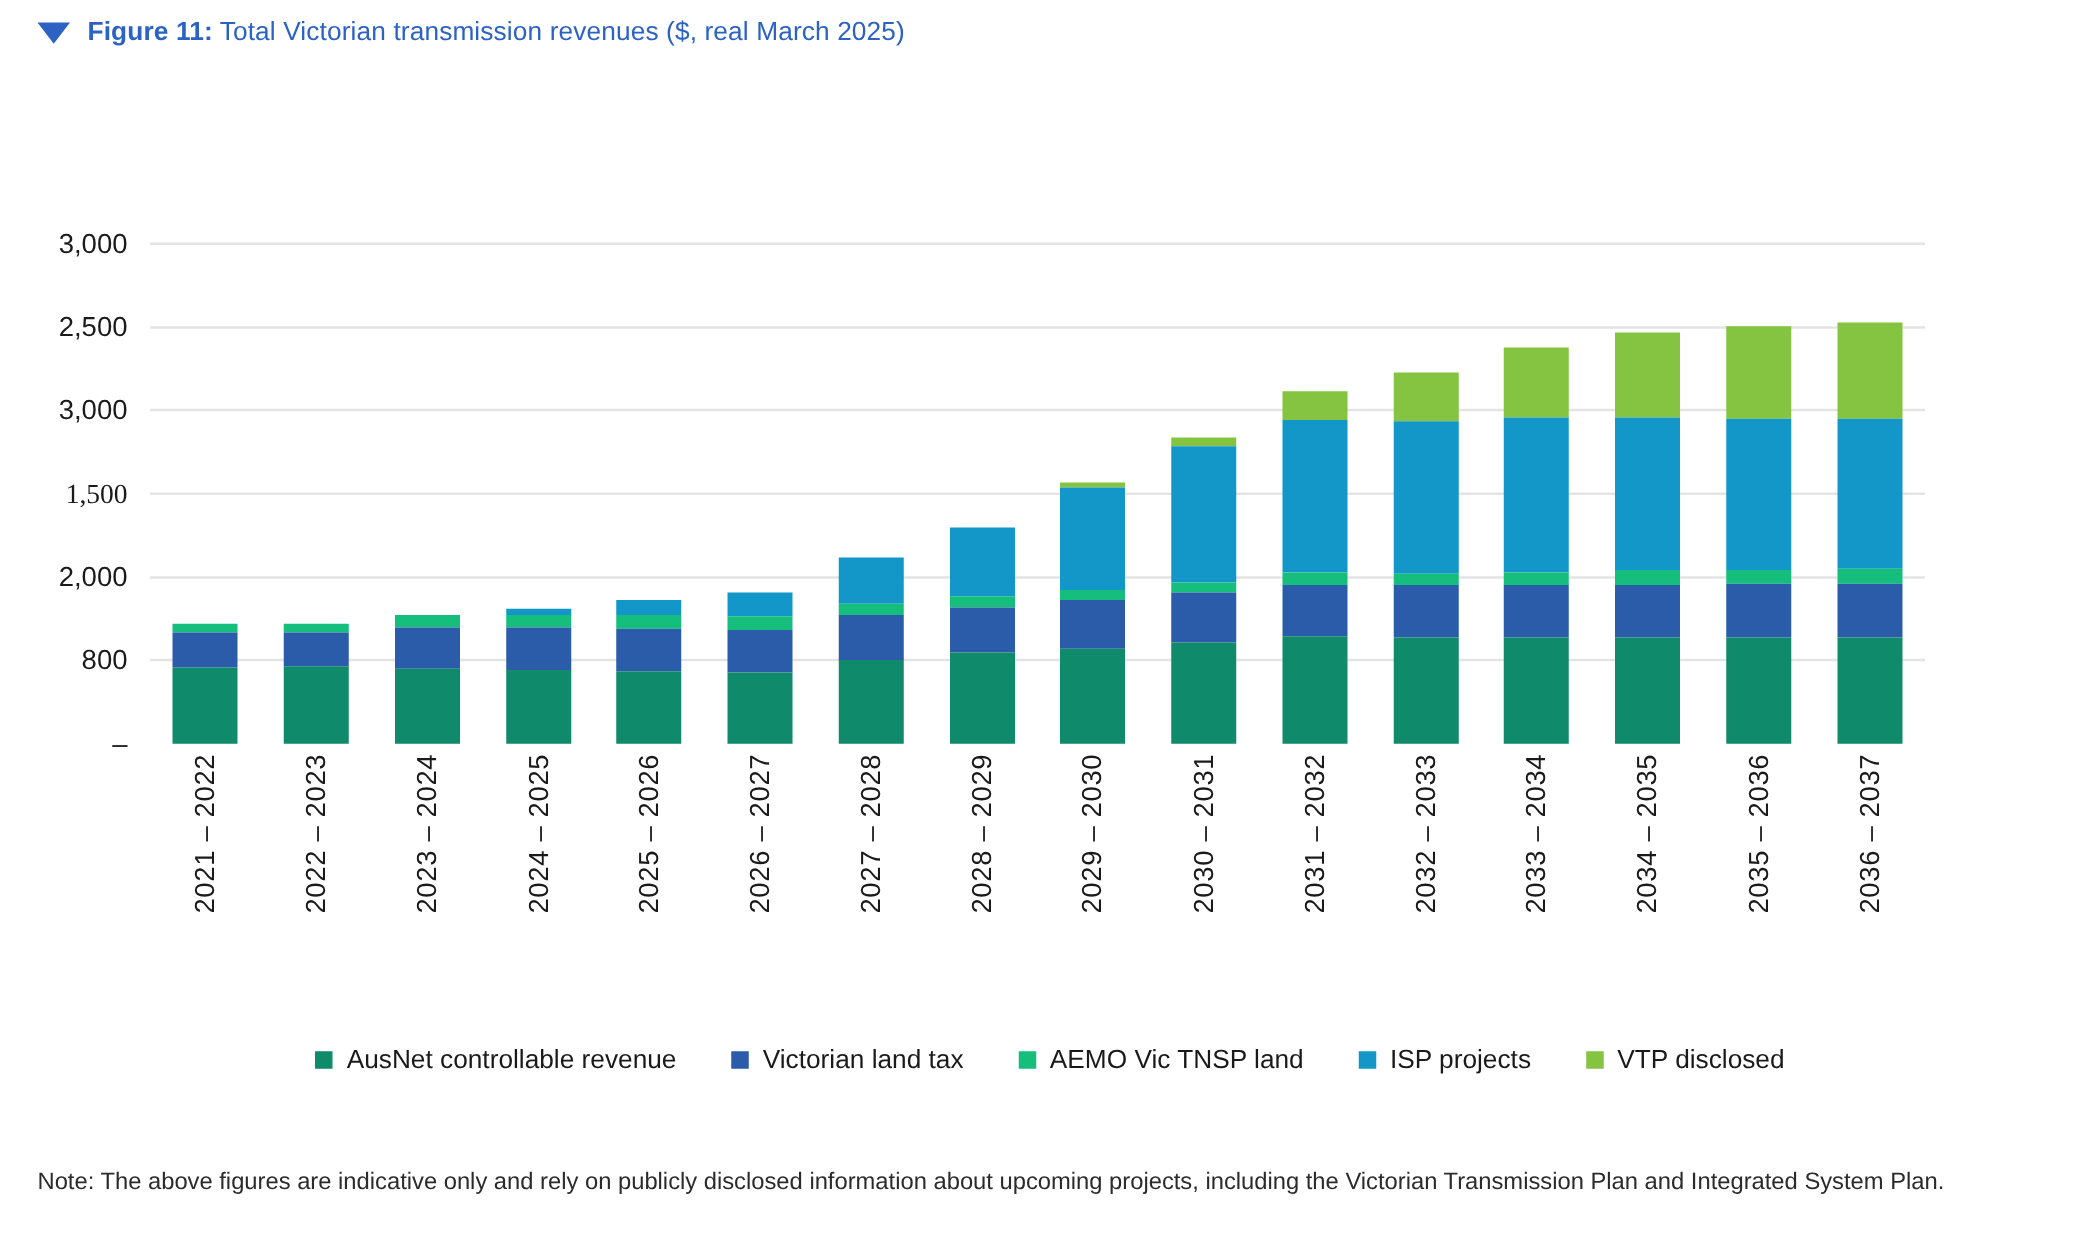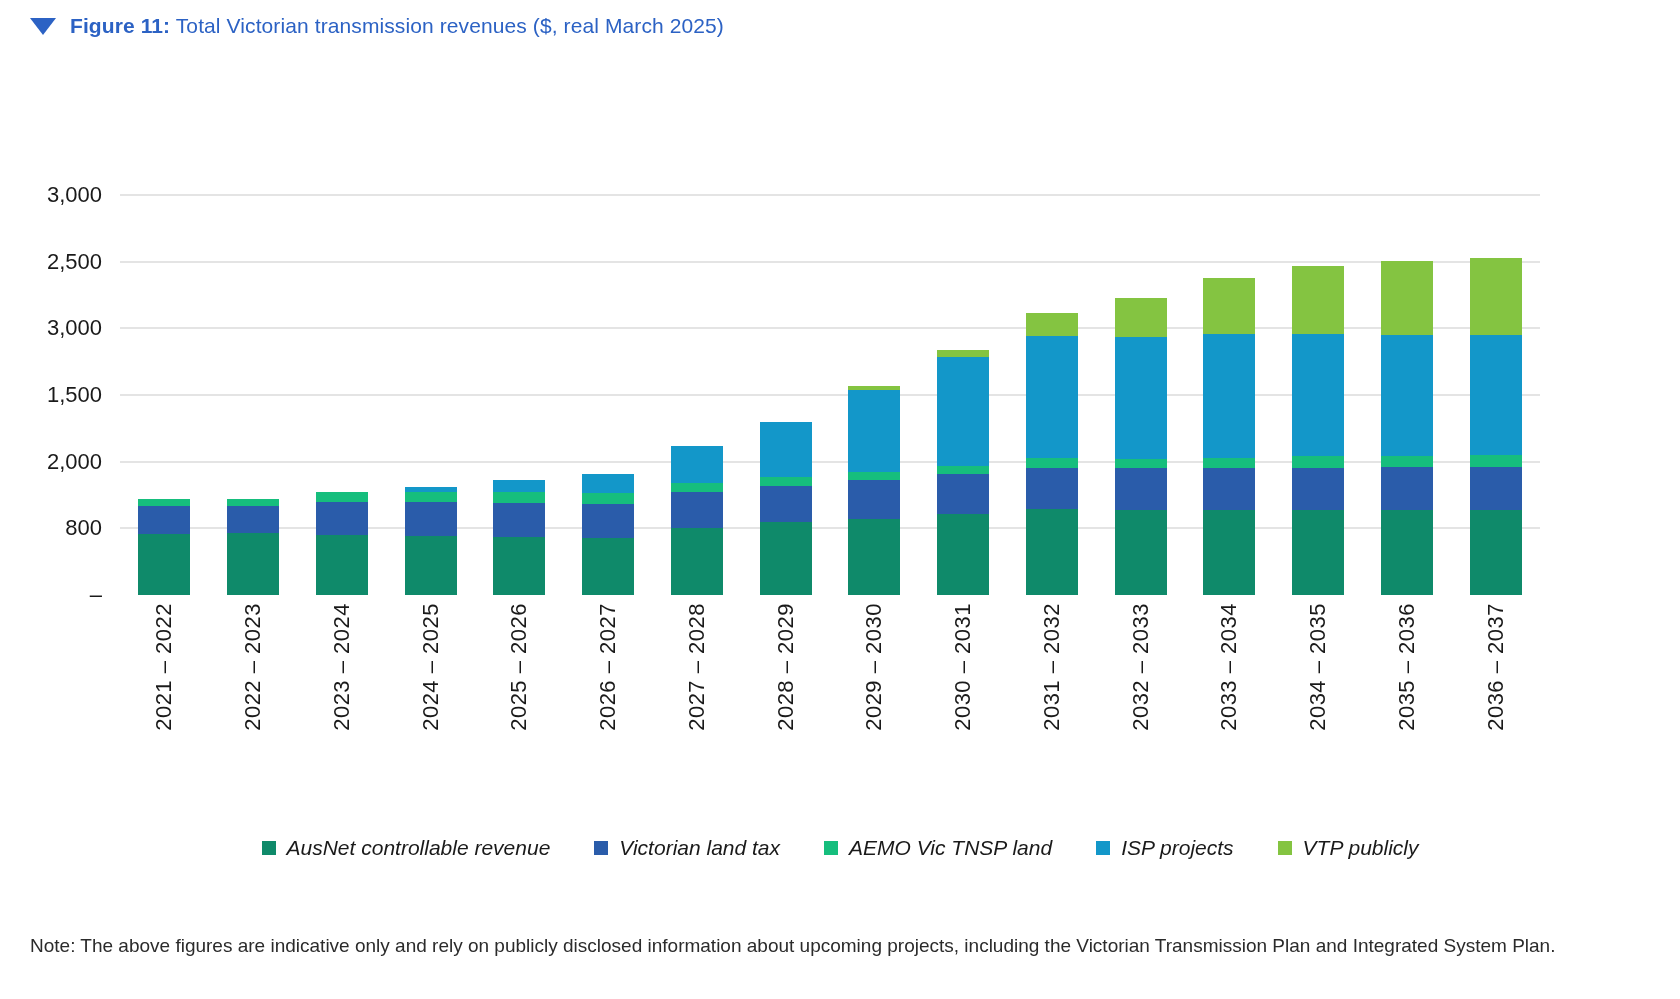--- a/index.html
+++ b/index.html
@@ -74,21 +74,20 @@
     white-space: nowrap;
     letter-spacing: .5px;
   }
 
   
   #legend {
     position: absolute;
     left: 0; top: 836px; width: 1680px;
     display: flex; justify-content: center; align-items: center;
     gap: 44px;
-    font-style: italic;
   }
   .legend-item { display: flex; align-items: center; gap: 11px; white-space: nowrap; }
   .legend-swatch { width: 14px; height: 14px; flex: 0 0 auto; }
   .legend-label { font-size: 21px; color: #1a1a1a; }
 
   
   #note {
     position: absolute;
     left: 30px; top: 932px; width: 1620px;
     font-size: 19px; line-height: 1.45; color: #2b2b2b;
@@ -101,21 +100,21 @@
   <span id="triangle-marker"></span>
   <span class="title-text"><span class="title-strong">Figure 11:</span>
     <span>Total Victorian transmission revenues ($, real March 2025)</span></span>
 </div>
 
 <div id="chart-area">
   <div id="y-axis-labels">
       <div class="ylab" style="top: 400px;">–</div>
       <div class="ylab" style="top: 333.333px;">800</div>
       <div class="ylab" style="top: 266.667px;">2,000</div>
-      <div class="ylab" style="top: 200px;">1,500</div>
+      <div class="ylab" style="top: 200px; font-family: Liberation Serif, serif;">1,500</div>
       <div class="ylab" style="top: 133.333px;">3,000</div>
       <div class="ylab" style="top: 66.6667px;">2,500</div>
       <div class="ylab" style="top: 0px;">3,000</div>
     </div>
   <div id="plot">
     <div id="gridlines">
         <div class="gridline" style="top: 332.333px;"></div>
         <div class="gridline" style="top: 265.667px;"></div>
         <div class="gridline" style="top: 199px;"></div>
         <div class="gridline" style="top: 132.333px;"></div>
@@ -259,20 +258,20 @@
     <div class="legend-item">
       <span class="legend-swatch" style="background: rgb(22, 190, 125);"></span>
       <span class="legend-label">AEMO Vic TNSP land</span>
     </div>
     <div class="legend-item">
       <span class="legend-swatch" style="background: rgb(19, 151, 201);"></span>
       <span class="legend-label">ISP projects</span>
     </div>
     <div class="legend-item">
       <span class="legend-swatch" style="background: rgb(132, 196, 65);"></span>
-      <span class="legend-label">VTP publicly</span>
+      <span class="legend-label">VTP disclosed</span>
     </div>
   </div>
 
 <div id="note">
   <span>Note: The above figures are indicative only and rely on publicly disclosed information about upcoming projects, including the Victorian Transmission Plan</span>
   <span>and Integrated System Plan.</span>
 </div>
 
 </body></html>

